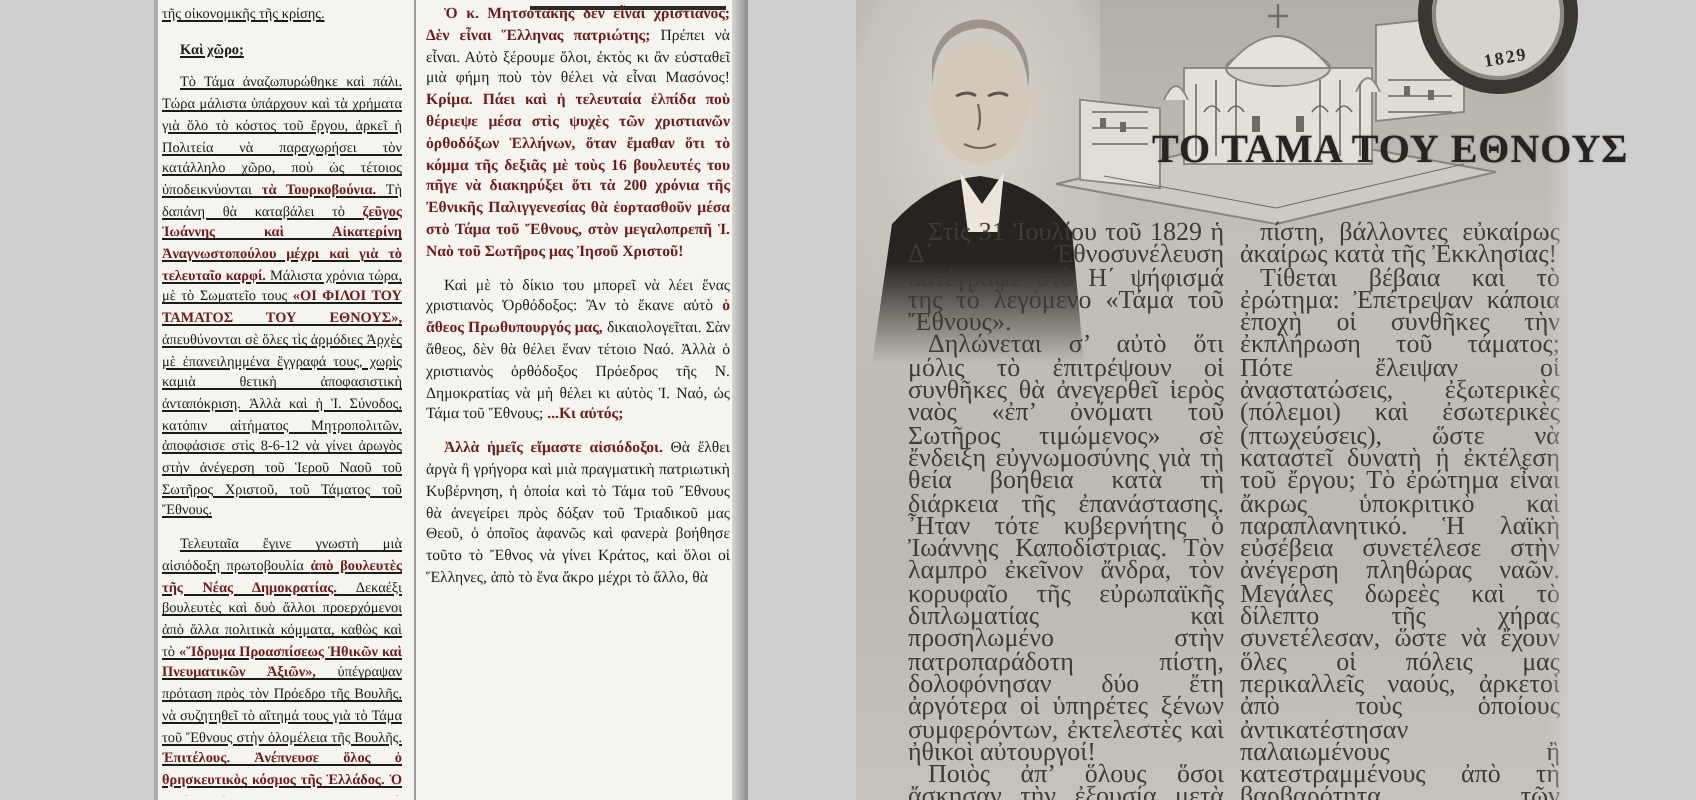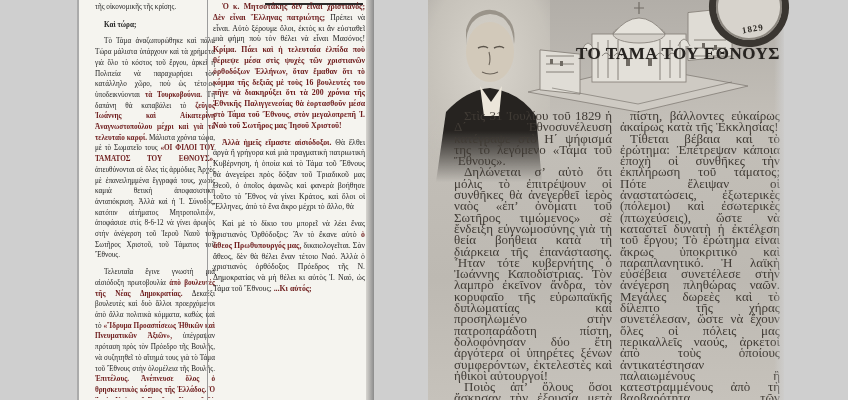--- a/index.html
+++ b/index.html
@@ -6,37 +6,37 @@
   body { font-family:"Liberation Serif","DejaVu Serif",serif; }
   .stage { position:relative; width:848px; height:400px; background:#cfcfcf; overflow:hidden; }
 
   
   .left-page { position:absolute; left:77px; top:0; width:297px; height:400px;
                background:#f5f4ef; box-shadow:inset 2px 0 0 #ababab; }
   .lp-edge-r { position:absolute; right:0; top:0; width:8px; height:100%;
                background:linear-gradient(to right,#d8d6d1,#8b8b8b); }
   .lp-col { position:absolute; top:2px; height:396px; overflow:hidden;
             color:#1c1c1c; text-align:justify; }
-  .lp-col1 { left:18px;  width:120px; font-size:7.2px; line-height:10.7px; }
+  .lp-col1 { left:4px;  width:120px; font-size:7.2px; line-height:10.7px;text-decoration:underline; }
   .lp-col2 { left:136px; width:152px; font-size:7.8px; line-height:10.8px; }
   .lp-rule { position:absolute; left:130px; top:0; width:1px; height:100%; background:#9c9c9c; }
   .lp-cutline { position:absolute; left:188px; top:3px; width:98px; height:2px; background:#2a2a2a; }
 
   .para { margin:0 0 6px 0; text-indent:9px; }
   .para.frag { text-indent:0; margin-bottom:5px; }
   .col-heading { font-weight:bold; margin:7px 0 6px 9px; }
   .hl { font-weight:bold; color:#6d1b1b; }
 
   
   .right-page { position:absolute; left:428px; top:0; width:356px; height:400px;
                 background:linear-gradient(180deg,#b2aea8 0%,#c3bfb8 30%,#bdb9b2 70%,#c6c2bb 100%); }
   .rp-edge-r { position:absolute; right:-2px; top:0; width:12px; height:100%;
                background:linear-gradient(to right,rgba(207,207,207,0),#cfcfcf); }
-  .rp-title { position:absolute; left:148px; top:44px; width:208px; z-index:5;
-              font-weight:bold; font-size:17px; letter-spacing:.5px; color:#262320;
+  .rp-title { position:absolute; left:148px; top:64px; width:208px; z-index:5;
+              font-weight:bold; font-size:20px; letter-spacing:.5px; color:#262320;
               text-align:left; white-space:nowrap;
               text-shadow:0 0 1px rgba(40,35,30,.4); }
   .rp-col { position:absolute; top:110px; height:307px; overflow:hidden;
             color:#403b35; font-size:13px; line-height:11.3px; text-align:justify; }
   .rp-col1 { left:26px;  width:158px; }
   .rp-col2 { left:192px; width:160px; }
   .rp-col .para { margin:0; text-indent:10px; }
 
   .portrait { position:absolute; left:0; top:0; width:122px; height:182px; }
   .church   { position:absolute; left:94px; top:0; width:232px; height:114px; }
@@ -48,30 +48,30 @@
                font-size:9px; font-weight:bold; letter-spacing:1px; color:#2e2a25; }
 </style>
 </head>
 <body>
 
 <div class="stage">
 
   <div class="left-page">
     <div class="lp-col lp-col1">
         <p class="para frag"><span>τῆς οἰκονομικῆς τῆς κρίσης.</span></p>
-        <div class="col-heading">Καὶ τώρα;</div>
+        <div class="col-heading">Καὶ χῶρο;</div>
         <p class="para"><span>Τὸ Τάμα ἀναζωπυρώθηκε καὶ πάλι. Τώρα μάλιστα ὑπάρχουν καὶ τὰ χρήματα γιὰ ὅλο τὸ κόστος τοῦ ἔργου, ἀρκεῖ ἡ Πολιτεία νὰ παραχωρήσει τὸν κατάλληλο χῶρο, ποὺ ὡς τέτοιος ὑποδεικνύονται </span><span class="hl">τὰ Τουρκοβούνια.</span><span> Τὴ δαπάνη θὰ καταβάλει τὸ </span><span class="hl">ζεῦγος Ἰωάννης καὶ Αἰκατερίνη Ἀναγνωστοπούλου μέχρι καὶ γιὰ τὸ τελευταῖο καρφί.</span><span> Μάλιστα χρόνια τώρα, μὲ τὸ Σωματεῖο τους </span><span class="hl">«ΟΙ ΦΙΛΟΙ ΤΟΥ ΤΑΜΑΤΟΣ ΤΟΥ ΕΘΝΟΥΣ»,</span><span> ἀπευθύνονται σὲ ὅλες τὶς ἁρμόδιες Ἀρχὲς μὲ ἐπανειλημμένα ἔγγραφά τους, χωρὶς καμιὰ θετικὴ ἀποφασιστικὴ ἀνταπόκριση. Ἀλλὰ καὶ ἡ Ἱ. Σύνοδος, κατόπιν αἰτήματος Μητροπολιτῶν, ἀποφάσισε στὶς 8-6-12 νὰ γίνει ἀρωγὸς στὴν ἀνέγερση τοῦ Ἱεροῦ Ναοῦ τοῦ Σωτῆρος Χριστοῦ, τοῦ Τάματος τοῦ Ἔθνους.</span></p>
         <p class="para"><span>Τελευταῖα ἔγινε γνωστὴ μιὰ αἰσιόδοξη πρωτοβουλία </span><span class="hl">ἀπὸ βουλευτὲς τῆς Νέας Δημοκρατίας.</span><span> Δεκαέξι βουλευτὲς καὶ δυὸ ἄλλοι προερχόμενοι ἀπὸ ἄλλα πολιτικὰ κόμματα, καθὼς καὶ τὸ </span><span class="hl">«Ἵδρυμα Προασπίσεως Ἠθικῶν καὶ Πνευματικῶν Ἀξιῶν»,</span><span> ὑπέγραψαν πρόταση πρὸς τὸν Πρόεδρο τῆς Βουλῆς, νὰ συζητηθεῖ τὸ αἴτημά τους γιὰ τὸ Τάμα τοῦ Ἔθνους στὴν ὁλομέλεια τῆς Βουλῆς. </span><span class="hl">Ἐπιτέλους. Ἀνέπνευσε ὅλος ὁ θρησκευτικὸς κόσμος τῆς Ἑλλάδος. Ὁ Ἱερὸς Ναὸς τοῦ Σωτῆρος Χριστοῦ θὰ ἀνεγερθεῖ. Δόξα σοι ὁ Θεὸς τῆς</span></p>
       </div>
     <div class="lp-rule"></div>
     <div class="lp-cutline"></div>
     <div class="lp-col lp-col2">
         <p class="para"><span class="hl">Ὁ κ. Μητσοτάκης δὲν εἶναι χριστιανός; Δὲν εἶναι Ἕλληνας πατριώτης;</span><span> Πρέπει νὰ εἶναι. Αὐτὸ ξέρουμε ὅλοι, ἐκτὸς κι ἂν εὐσταθεῖ μιὰ φήμη ποὺ τὸν θέλει νὰ εἶναι Μασόνος! </span><span class="hl">Κρίμα. Πάει καὶ ἡ τελευταία ἐλπίδα ποὺ θέριεψε μέσα στὶς ψυχὲς τῶν χριστιανῶν ὀρθοδόξων Ἑλλήνων, ὅταν ἔμαθαν ὅτι τὸ κόμμα τῆς δεξιᾶς μὲ τοὺς 16 βουλευτές του πῆγε νὰ διακηρύξει ὅτι τὰ 200 χρόνια τῆς Ἐθνικῆς Παλιγγενεσίας θὰ ἑορτασθοῦν μέσα στὸ Τάμα τοῦ Ἔθνους, στὸν μεγαλοπρεπῆ Ἱ. Ναὸ τοῦ Σωτῆρος μας Ἰησοῦ Χριστοῦ!</span></p>
+        <p class="para"><span>Καὶ μὲ τὸ δίκιο του μπορεῖ νὰ λέει ἕνας χριστιανὸς Ὀρθόδοξος: Ἂν τὸ ἔκανε αὐτὸ </span><span class="hl">ὁ ἄθεος Πρωθυπουργός μας,</span><span> δικαιολογεῖται. Σὰν ἄθεος, δὲν θὰ θέλει ἕναν τέτοιο Ναό. Ἀλλὰ ὁ χριστιανὸς ὀρθόδοξος Πρόεδρος τῆς Ν. Δημοκρατίας νὰ μὴ θέλει κι αὐτὸς Ἱ. Ναό, ὡς Τάμα τοῦ Ἔθνους; </span><span class="hl">...Κι αὐτός;</span></p>
         <p class="para"><span class="hl">Ἀλλὰ ἡμεῖς εἴμαστε αἰσιόδοξοι.</span><span> Θὰ ἔλθει ἀργὰ ἢ γρήγορα καὶ μιὰ πραγματικὴ πατριωτικὴ Κυβέρνηση, ἡ ὁποία καὶ τὸ Τάμα τοῦ Ἔθνους θὰ ἀνεγείρει πρὸς δόξαν τοῦ Τριαδικοῦ μας Θεοῦ, ὁ ὁποῖος ἀφανῶς καὶ φανερὰ βοήθησε τοῦτο τὸ Ἔθνος νὰ γίνει Κράτος, καὶ ὅλοι οἱ Ἕλληνες, ἀπὸ τὸ ἕνα ἄκρο μέχρι τὸ ἄλλο, θὰ</span></p>
-        <p class="para"><span>Καὶ μὲ τὸ δίκιο του μπορεῖ νὰ λέει ἕνας χριστιανὸς Ὀρθόδοξος: Ἂν τὸ ἔκανε αὐτὸ </span><span class="hl">ὁ ἄθεος Πρωθυπουργός μας,</span><span> δικαιολογεῖται. Σὰν ἄθεος, δὲν θὰ θέλει ἕναν τέτοιο Ναό. Ἀλλὰ ὁ χριστιανὸς ὀρθόδοξος Πρόεδρος τῆς Ν. Δημοκρατίας νὰ μὴ θέλει κι αὐτὸς Ἱ. Ναό, ὡς Τάμα τοῦ Ἔθνους; </span><span class="hl">...Κι αὐτός;</span></p>
       </div>
     <div class="lp-edge-r"></div>
   </div>
 
   <div class="right-page">
 
     <svg class="portrait" viewBox="0 0 122 182" xmlns="http://www.w3.org/2000/svg">
       <defs>
         <radialGradient id="pbg" cx="50%" cy="35%" r="70%">
           <stop offset="0%" stop-color="#d8d4cc"></stop>

